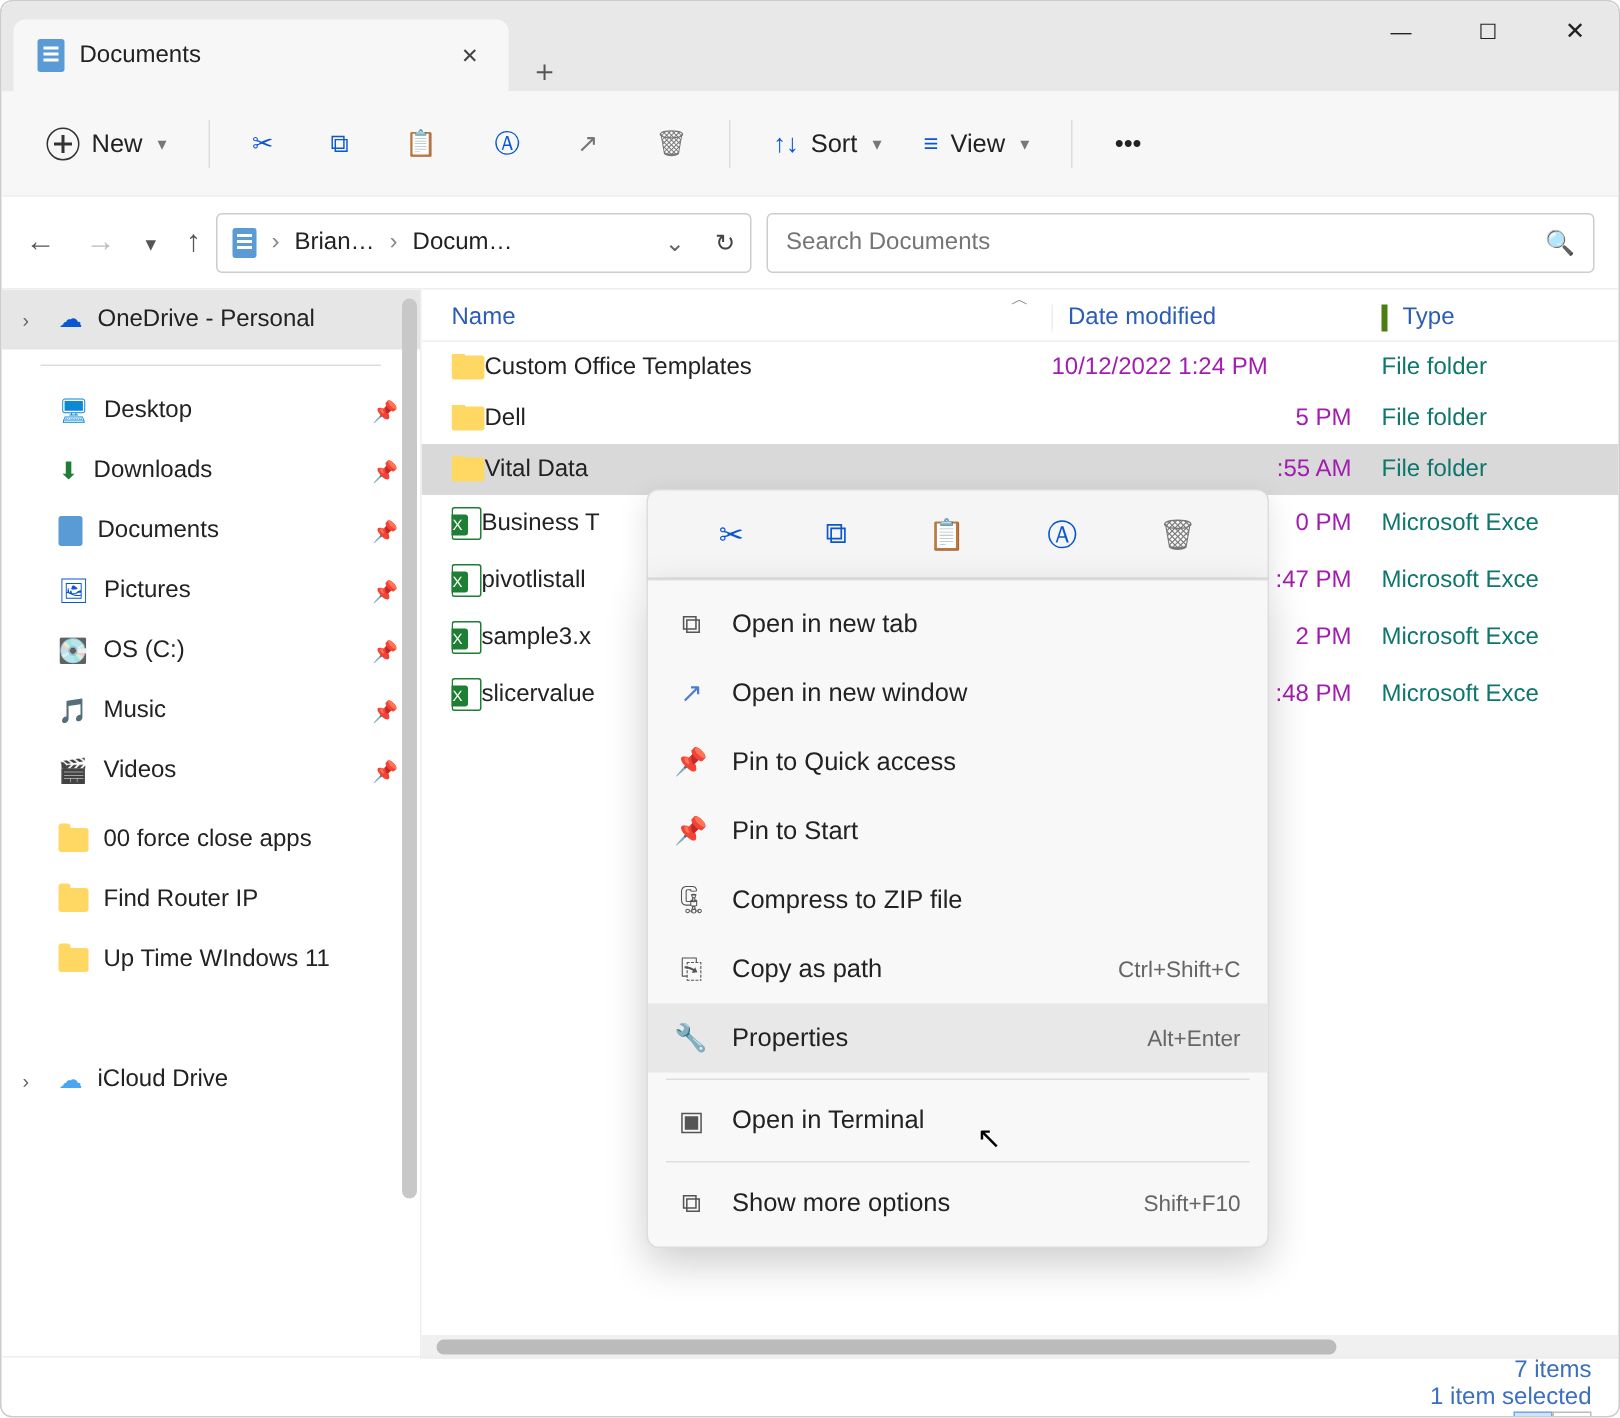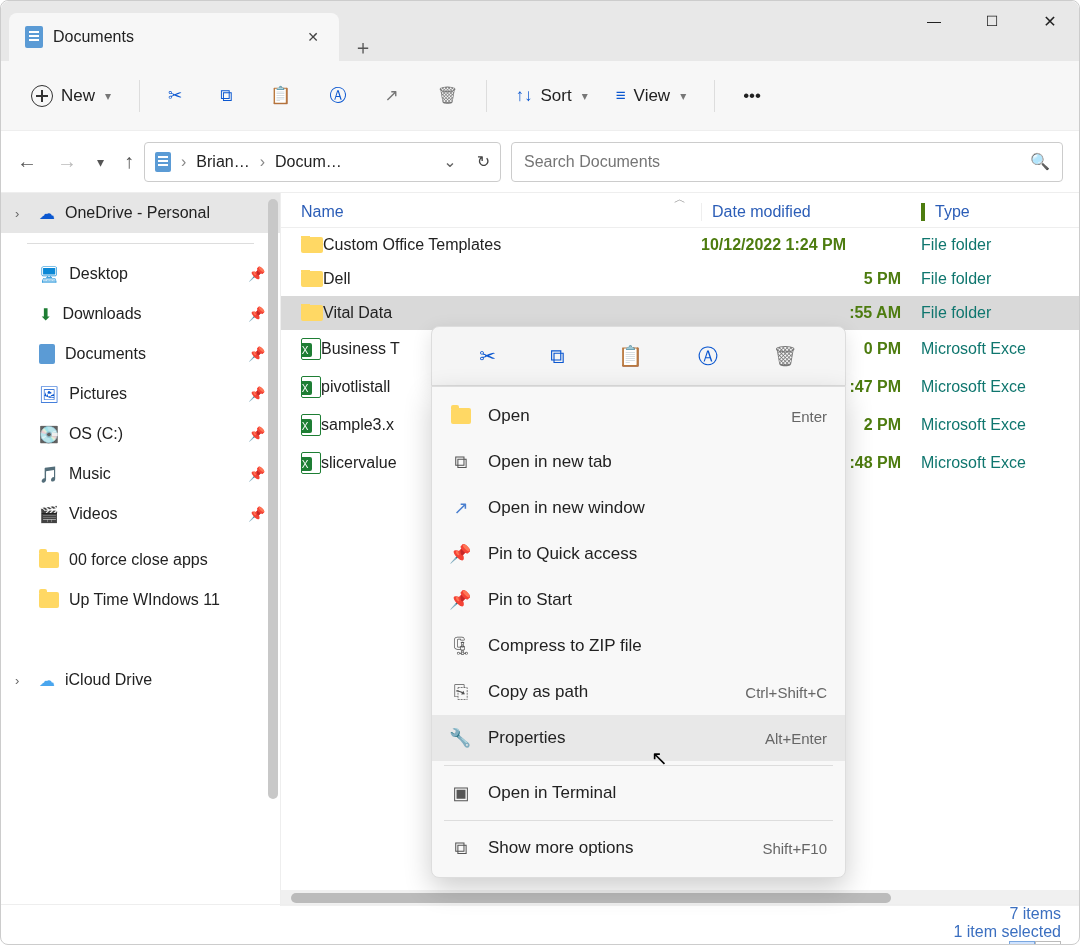--- a/index.html
+++ b/index.html
@@ -57,21 +57,21 @@
   .sb-folder::before{content:'';position:absolute;top:-3px;left:0;width:8px;height:4px;background:#ffd864;border-radius:2px 2px 0 0;}
 
   .content { flex:1; position:relative; overflow:hidden;}
   .collapse-chevron{position:absolute;top:-2px;left:50%;transform:translateX(-50%);font-size:12px;color:#888;}
   .cols { display:flex; padding:10px 20px 6px 20px; font-size:16px; color:#2b5db7; border-bottom:1px solid #eee;}
   .col-name{flex:0 0 400px;}
   .col-date{flex:0 0 220px;border-left:1px solid #eee;padding-left:10px;}
   .col-type{flex:1;border-left:4px solid #4d7c0f;padding-left:10px;}
   .row { display:flex; align-items:center; padding:8px 20px; font-size:16px; color:#222;}
   .row .r-name{flex:0 0 400px;display:flex;align-items:center;white-space:nowrap;overflow:hidden;}
-  .row .r-date{flex:0 0 220px;color:#4d7c0f;white-space:nowrap;font-weight:bold;}
+  .row .r-date{flex:0 0 220px;color:#a21caf;white-space:nowrap;}
   .row .r-type{flex:1;color:#0f766e;white-space:nowrap;overflow:hidden;}
   .row.selected{background:#d9d9d9;}
   .fld{width:22px;height:16px;background:#ffd864;border-radius:2px;position:relative;flex-shrink:0;}
   .fld::before{content:'';position:absolute;top:-4px;left:0;width:9px;height:5px;background:#ffd864;border-radius:2px 2px 0 0;}
   .xls{width:20px;height:22px;border:1px solid #1e7e34;border-radius:2px;position:relative;flex-shrink:0;background:#fff;}
   .xls::after{content:'X';position:absolute;left:-4px;top:4px;background:#1e7e34;color:#fff;font-size:10px;width:14px;height:14px;display:flex;align-items:center;justify-content:center;border-radius:2px;}
 
   .h-scroll{position:absolute;bottom:0;left:0;right:0;height:16px;background:#f0f0f0;}
   .h-thumb{position:absolute;left:10px;top:3px;height:10px;width:600px;background:#bbb;border-radius:5px;}
 
@@ -232,20 +232,25 @@
       </div>
     <div class="sb-pad"></div>
     <div class="sb-item">
         <span class="sb-chev"></span>
         <span class="sb-folder"></span>
         <span>00 force close apps</span>
       </div>
     <div class="sb-item">
         <span class="sb-chev"></span>
         <span class="sb-folder"></span>
+        <span>Find Router IP</span>
+      </div>
+    <div class="sb-item">
+        <span class="sb-chev"></span>
+        <span class="sb-folder"></span>
         <span>Up Time WIndows 11</span>
       </div>
     <div style="height:40px;"></div>
     <div class="sb-item">
         <span class="sb-chev">›</span>
         <span style="color:#4aa6ee;">☁</span>
         <span>iCloud Drive</span>
       </div>
     <div class="sb-scroll-track">
         <div class="sb-scroll-thumb"></div>
@@ -336,27 +341,20 @@
 <div class="mini-toolbar">
   <span class="ic-blue" style="font-size:20px;">✂</span>
   <span class="ic-blue" style="font-size:20px;">⧉</span>
   <span class="ic-blue" style="font-size:20px;">📋</span>
   <span class="ic-blue" style="font-size:20px;">Ⓐ</span>
   <span class="ic-grey" style="font-size:20px;">🗑</span>
 </div>
 
 <div class="ctx-menu">
   <div class="ctx-item">
-      <span class="ci-icon">
-        <span class="sb-folder"></span>
-      </span>
-      <span>Open</span>
-      <span class="shortcut">Enter</span>
-    </div>
-  <div class="ctx-item">
       <span class="ci-icon grey">⧉</span>
       <span>Open in new tab</span>
     </div>
   <div class="ctx-item">
       <span class="ci-icon">↗</span>
       <span>Open in new window</span>
     </div>
   <div class="ctx-item">
       <span class="ci-icon">📌</span>
       <span>Pin to Quick access</span>

